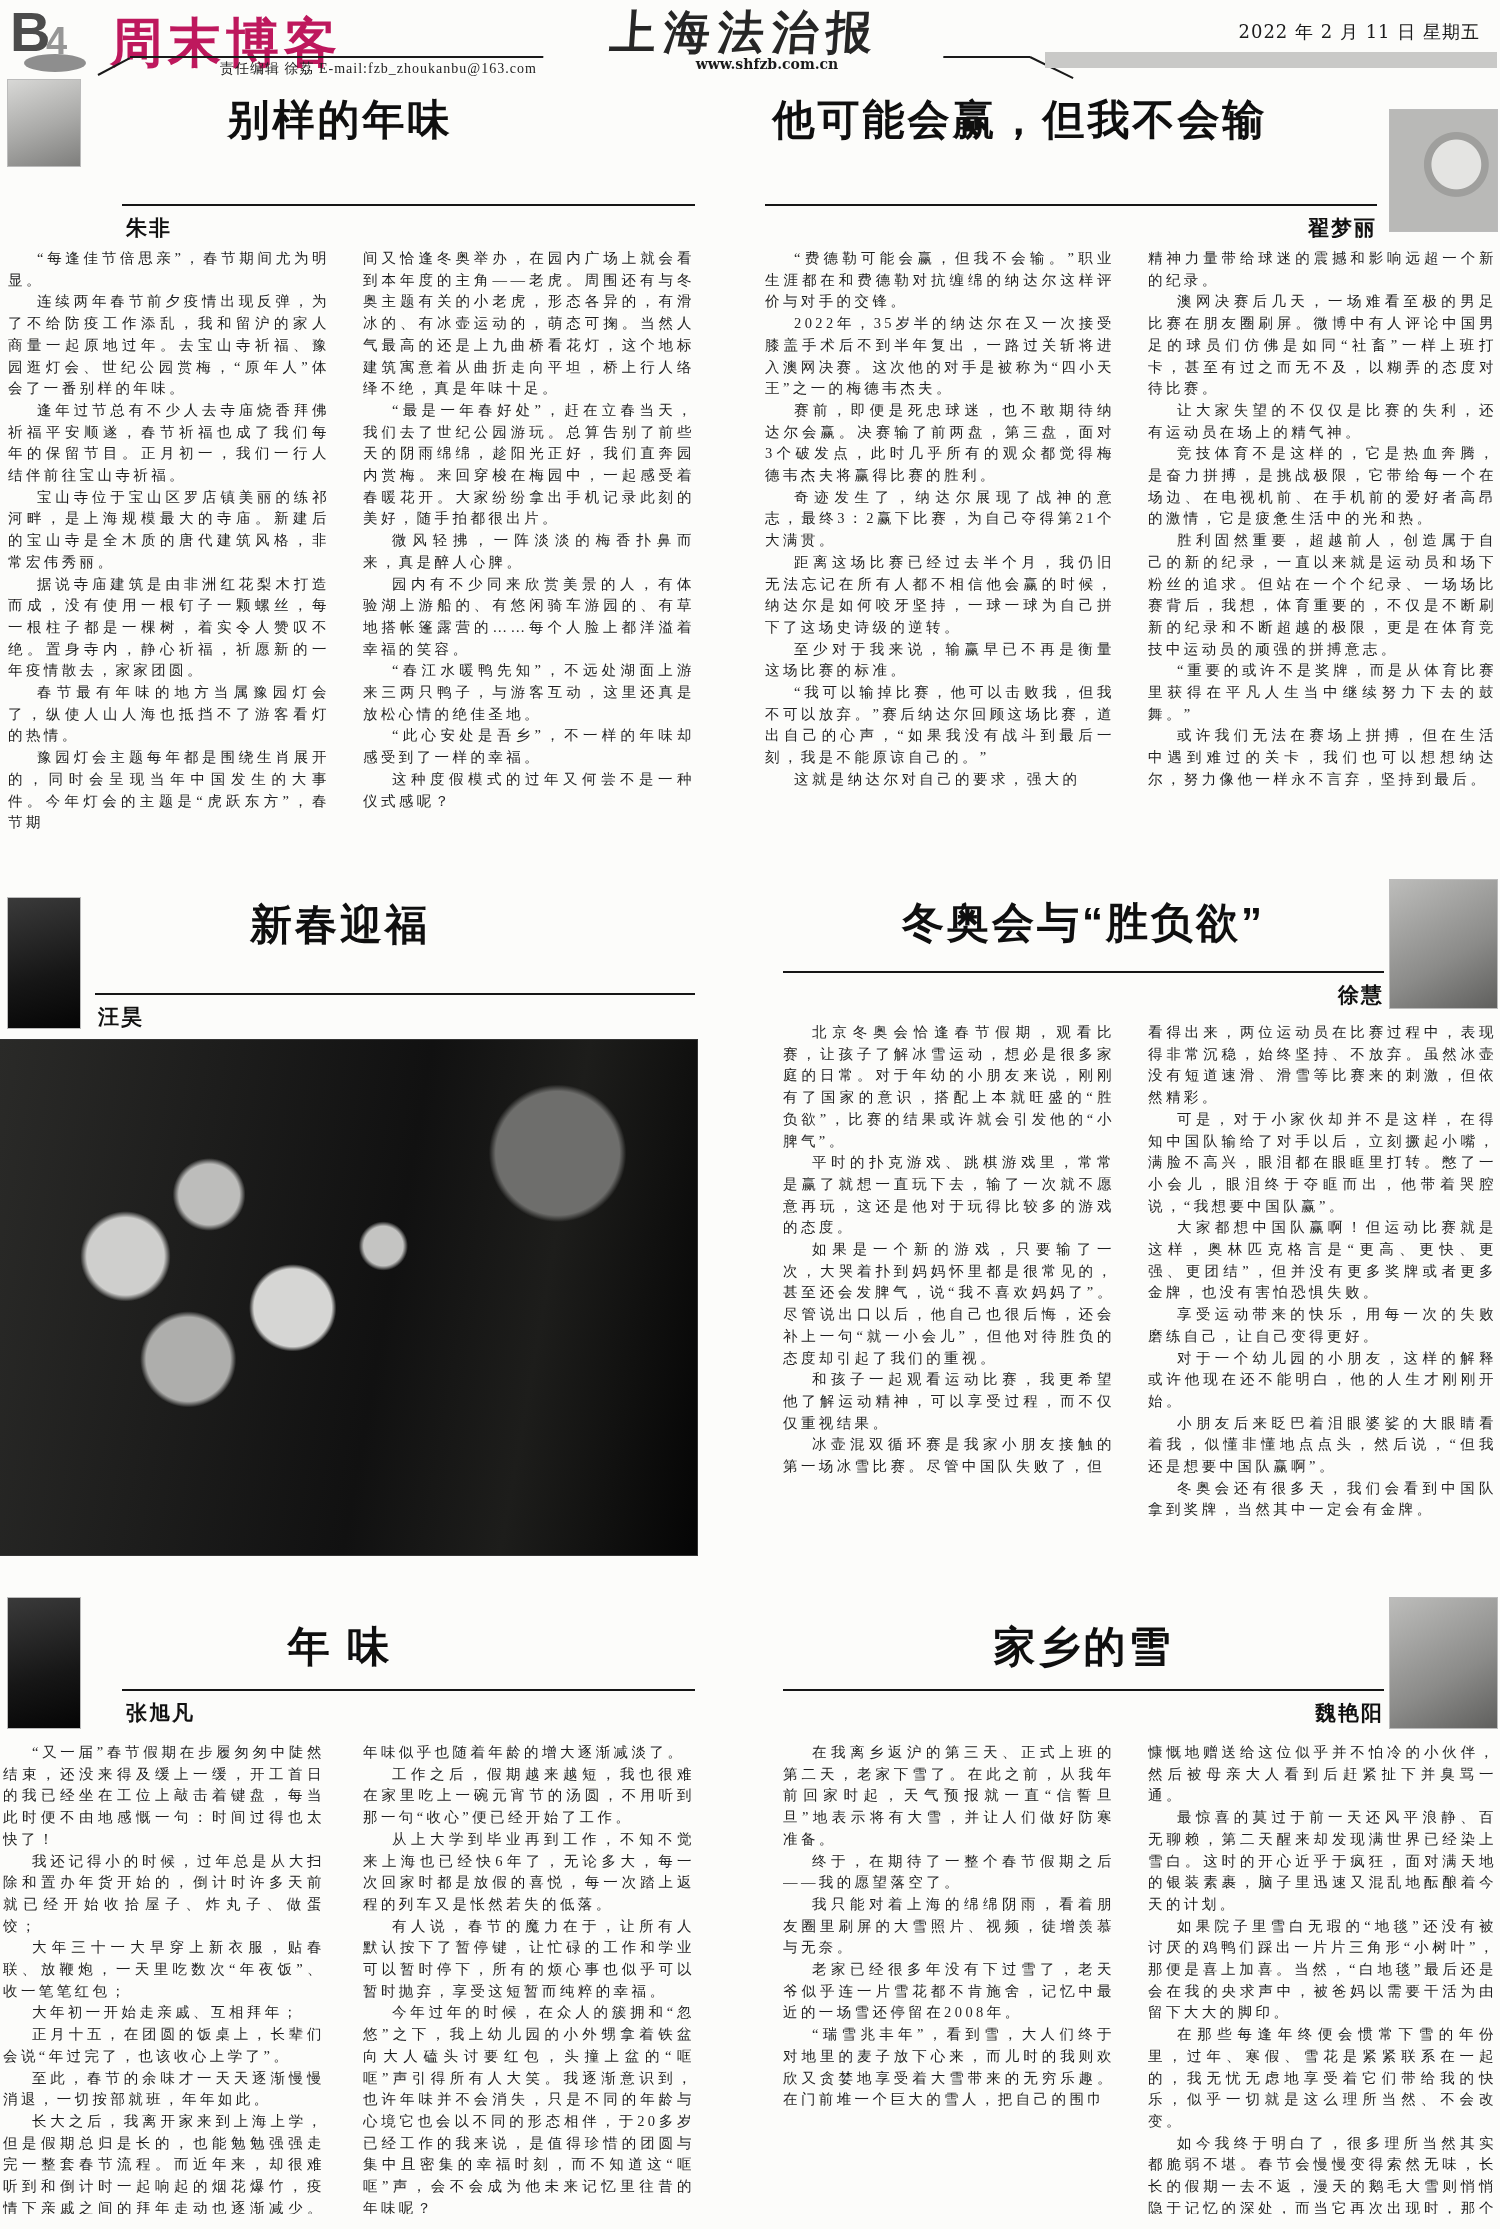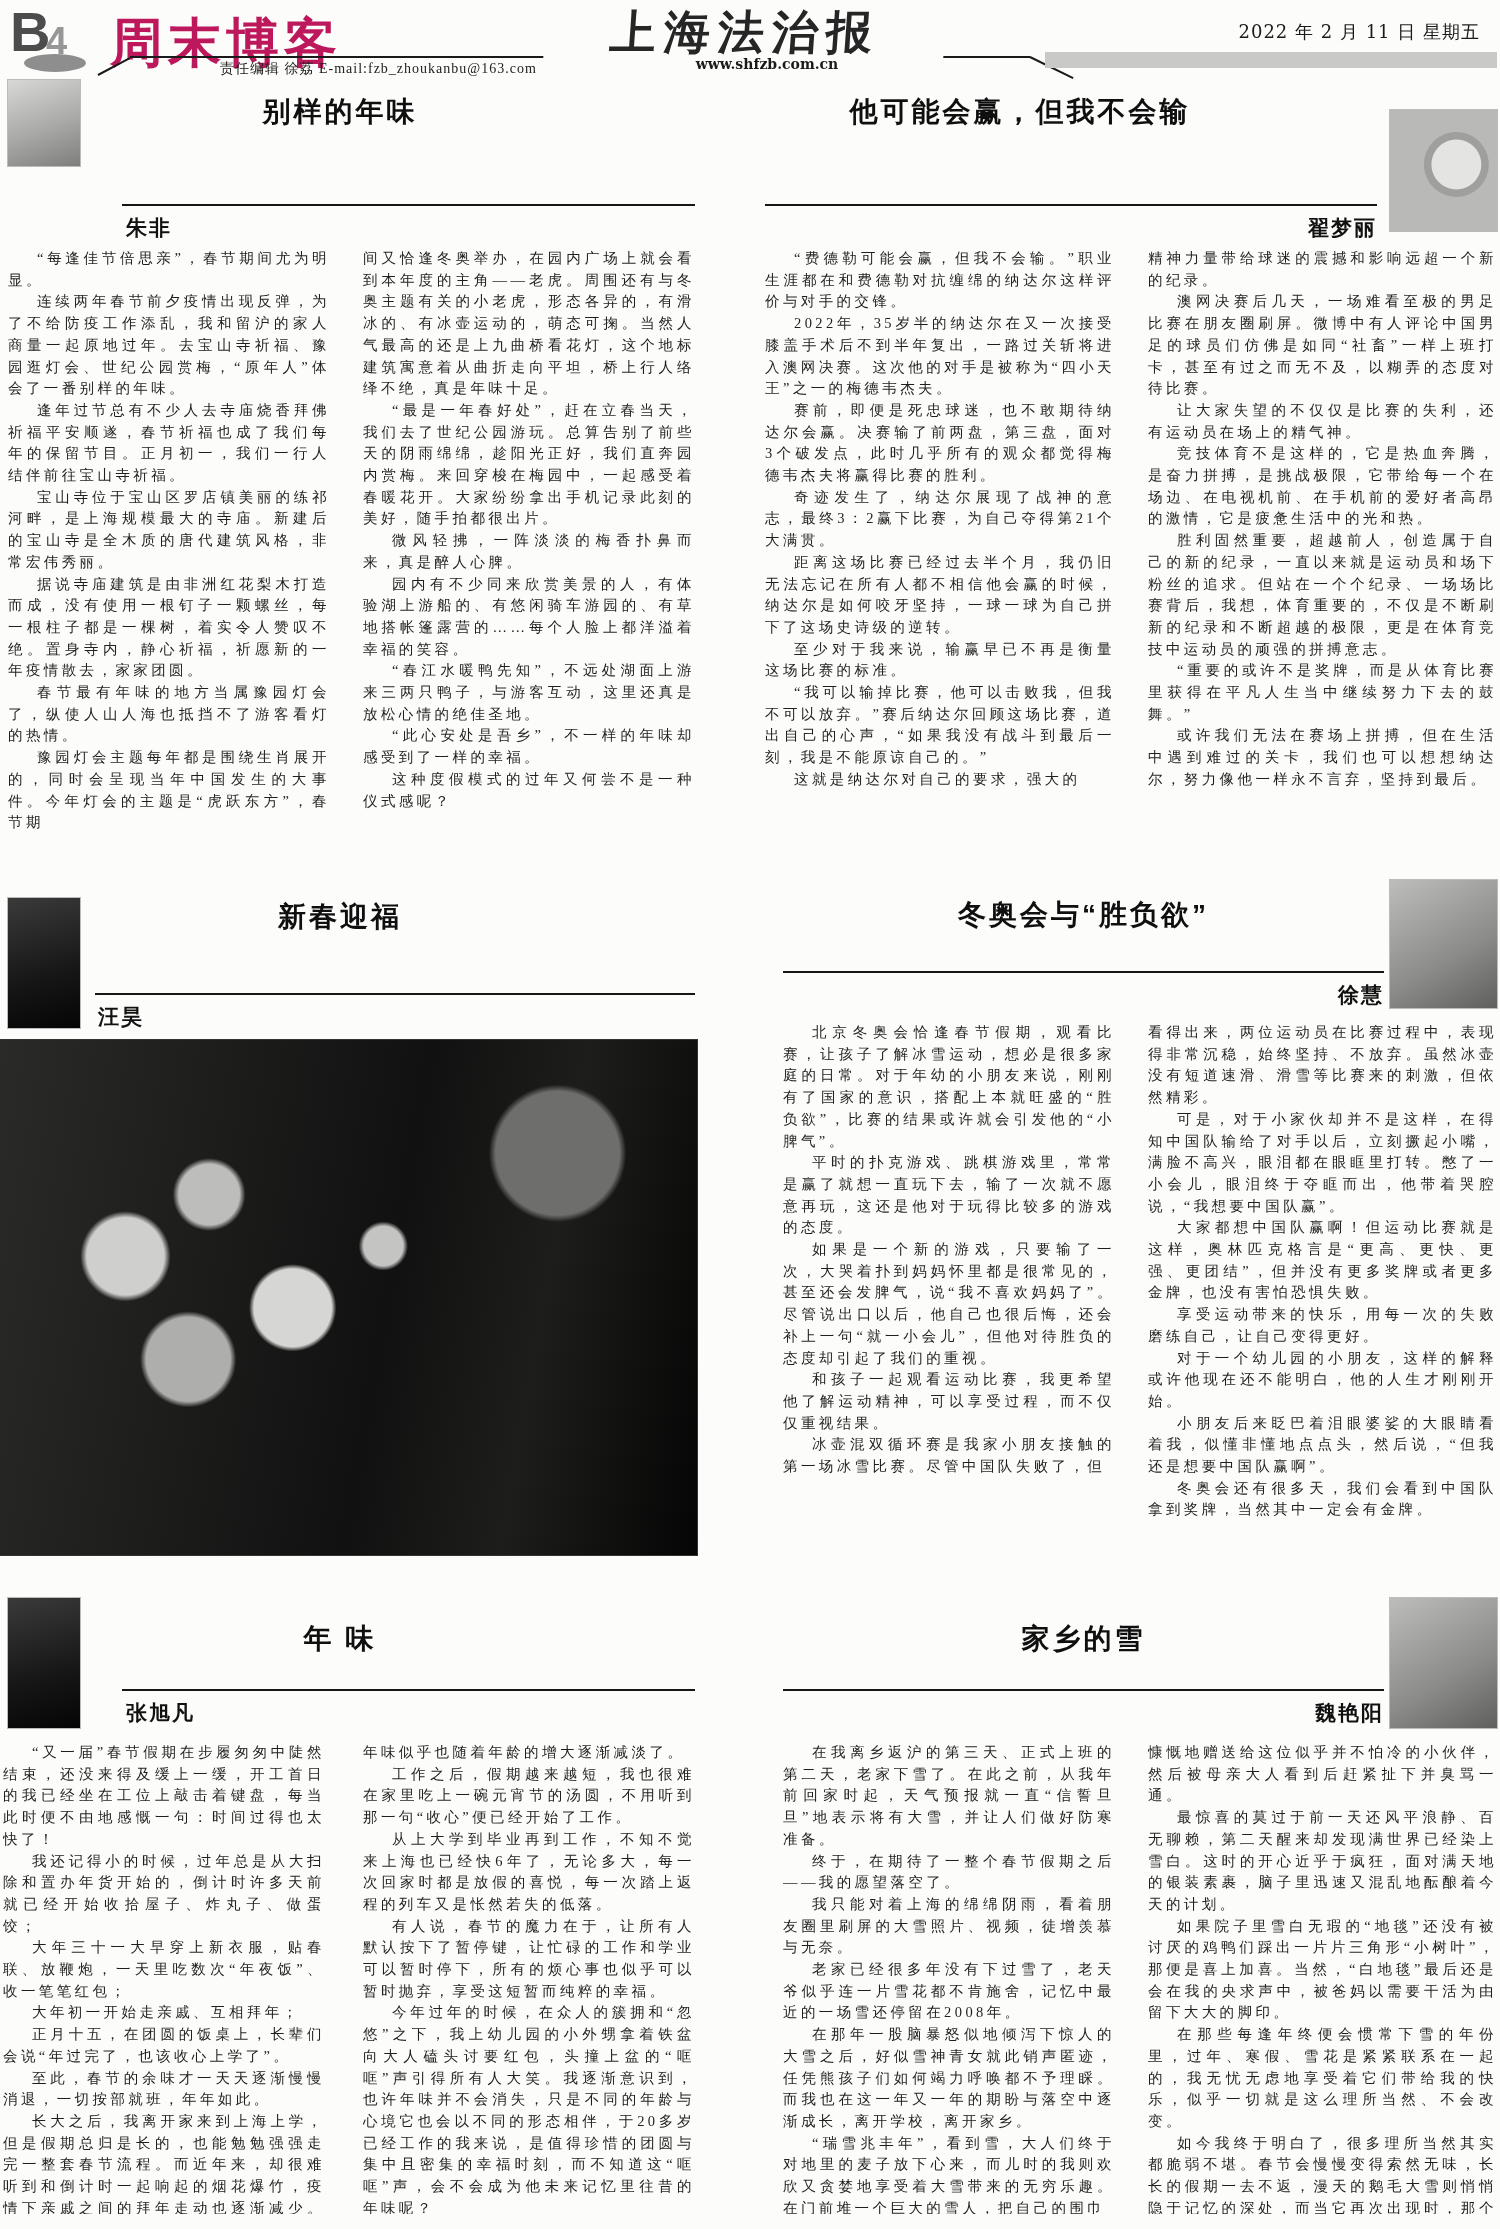--- a/index.html
+++ b/index.html
@@ -14,21 +14,21 @@
   .editor-line{font-size:14px;color:#222;letter-spacing:1px;font-family:"Liberation Serif",serif;}
   .masthead{font-family:"DejaVu Serif",serif;font-weight:bold;font-size:46px;letter-spacing:8px;color:#262626;
             transform:skewX(-4deg);text-align:center;}
   .website{font-family:"DejaVu Serif",serif;font-weight:bold;font-size:14px;text-align:center;color:#1a1a1a;}
   .dateline{font-family:"DejaVu Serif",serif;font-size:18px;color:#1a1a1a;text-align:right;letter-spacing:1px;}
   .graybar{background:#c9c9c7;}
   .hline{background:#1a1a1a;height:2px;}
   .diag{background:#1a1a1a;height:2px;transform-origin:left center;}
   
   .art-title{font-family:"Liberation Sans",sans-serif;font-weight:bold;color:#0f0f0f;
-             font-size:28px;letter-spacing:3px;text-align:center;line-height:1.2;}
+             font-size:42px;letter-spacing:3px;text-align:center;line-height:1.2;}
   .rule{background:#161616;height:2px;}
   .author-name{font-family:"Liberation Sans",sans-serif;font-weight:bold;font-size:21px;color:#111;letter-spacing:2px;}
   .author-name.right{text-align:right;}
   
   .ph{background:linear-gradient(160deg,#d8d8d6 0%,#a9a9a7 55%,#7e7e7c 100%);outline:1px solid #bbb;}
   .ph.dark{background:linear-gradient(165deg,#3a3a3a 0%,#161616 60%,#050505 100%);}
   .ph.mid{background:linear-gradient(150deg,#bdbdbb 0%,#8b8b89 60%,#5f5f5d 100%);}
   .ph.circle{background:radial-gradient(circle at 62% 45%,#e4e4e2 0 26%,#9f9f9d 27% 34%,#b9b9b7 35% 100%);}
   .feature{background:
       radial-gradient(circle at 18% 42%,#cfcfcd 0 6%,rgba(0,0,0,0) 7%),
@@ -165,21 +165,20 @@
 
   <div class="abs art-title" style="left:783px;top:1622px;width:601px;">家乡的雪</div>
   <div class="abs ph mid" style="left:1390px;top:1598px;width:107px;height:130px;"></div>
   <div class="abs rule" style="left:783px;top:1689px;width:601px;"></div>
   <div class="abs author-name right" style="left:1040px;top:1699px;width:344px;">魏艳阳</div>
   <div class="abs bodycol" style="left:783px;top:1742px;width:332px;height:472px;">
       <p>在我离乡返沪的第三天、正式上班的第二天，老家下雪了。在此之前，从我年前回家时起，天气预报就一直“信誓旦旦”地表示将有大雪，并让人们做好防寒准备。</p>
       <p>终于，在期待了一整个春节假期之后——我的愿望落空了。</p>
       <p>我只能对着上海的绵绵阴雨，看着朋友圈里刷屏的大雪照片、视频，徒增羡慕与无奈。</p>
       <p>老家已经很多年没有下过雪了，老天爷似乎连一片雪花都不肯施舍，记忆中最近的一场雪还停留在2008年。</p>
-      <p>在那年一股脑暴怒似地倾泻下惊人的大雪之后，好似雪神青女就此销声匿迹，任凭熊孩子们如何竭力呼唤都不予理睬。而我也在这一年又一年的期盼与落空中逐渐成长，离开学校，离开家乡。</p>
       <p>“瑞雪兆丰年”，看到雪，大人们终于对地里的麦子放下心来，而儿时的我则欢欣又贪婪地享受着大雪带来的无穷乐趣。在门前堆一个巨大的雪人，把自己的围巾</p>
     </div>
   <div class="abs bodycol" style="left:1148px;top:1742px;width:349px;height:472px;">
       <p class="cont">慷慨地赠送给这位似乎并不怕冷的小伙伴，然后被母亲大人看到后赶紧扯下并臭骂一通。</p>
       <p>最惊喜的莫过于前一天还风平浪静、百无聊赖，第二天醒来却发现满世界已经染上雪白。这时的开心近乎于疯狂，面对满天地的银装素裹，脑子里迅速又混乱地酝酿着今天的计划。</p>
       <p>如果院子里雪白无瑕的“地毯”还没有被讨厌的鸡鸭们踩出一片片三角形“小树叶”，那便是喜上加喜。当然，“白地毯”最后还是会在我的央求声中，被爸妈以需要干活为由留下大大的脚印。</p>
       <p>在那些每逢年终便会惯常下雪的年份里，过年、寒假、雪花是紧紧联系在一起的，我无忧无虑地享受着它们带给我的快乐，似乎一切就是这么理所当然、不会改变。</p>
       <p>如今我终于明白了，很多理所当然其实都脆弱不堪。春节会慢慢变得索然无味，长长的假期一去不返，漫天的鹅毛大雪则悄悄隐于记忆的深处，而当它再次出现时，那个一心期盼的人却无缘再与之邂逅。</p>
     </div>
 

